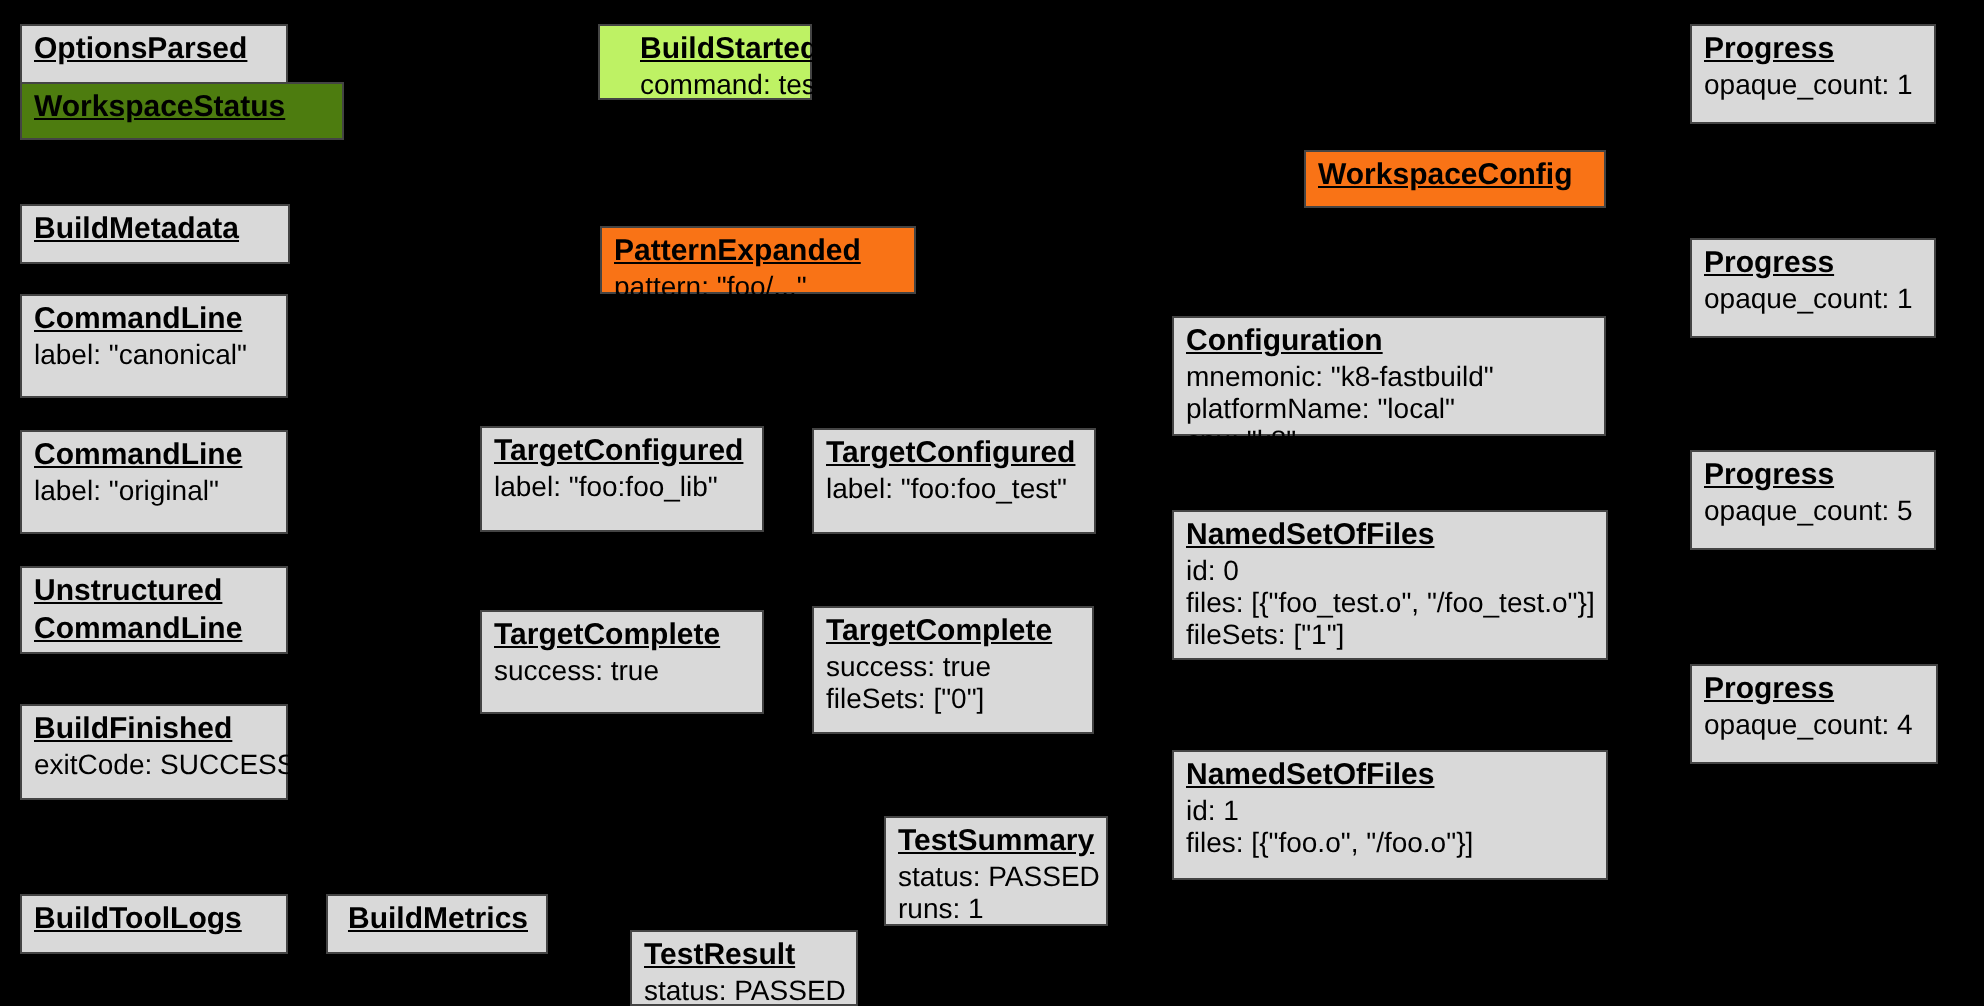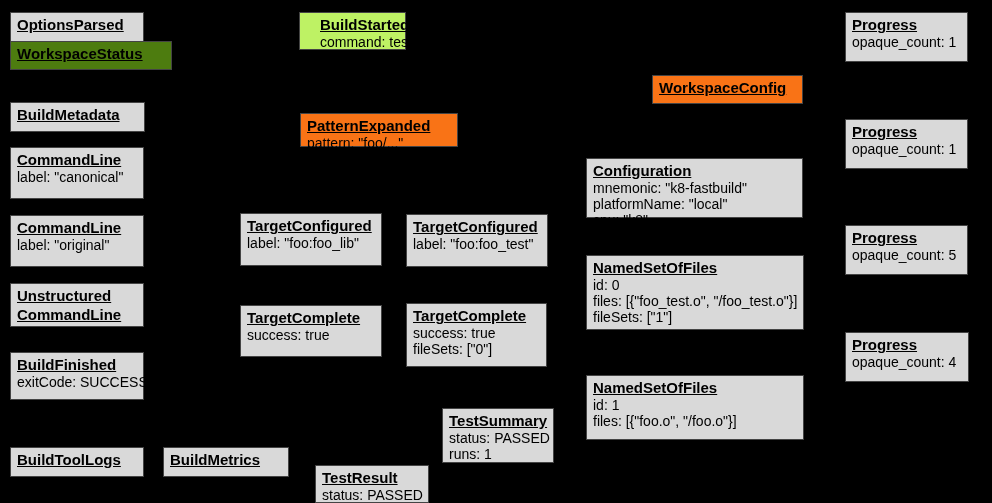--- a/index.html
+++ b/index.html
@@ -45,21 +45,21 @@
 <div id="diagram" style="background: rgb(0, 0, 0);">
     <div class="node" style="left: 10px; top: 12px; width: 134px; height: 30px; background: rgb(217, 217, 217); border-color: rgb(68, 68, 68);"><span class="node-title">OptionsParsed</span></div>
     <div class="node" style="left: 10px; top: 41px; width: 162px; height: 29px; background: #4d7c0f; border-color: rgb(68, 68, 68);"><span class="node-title">WorkspaceStatus</span></div>
     <div class="node" style="left: 10px; top: 102px; width: 135px; height: 30px; background: rgb(217, 217, 217); border-color: rgb(68, 68, 68);"><span class="node-title">BuildMetadata</span></div>
     <div class="node" style="left: 10px; top: 147px; width: 134px; height: 52px; background: rgb(217, 217, 217); border-color: rgb(68, 68, 68);"><span class="node-title">CommandLine</span><div class="node-line">label: "canonical"</div></div>
     <div class="node" style="left: 10px; top: 215px; width: 134px; height: 52px; background: rgb(217, 217, 217); border-color: rgb(68, 68, 68);"><span class="node-title">CommandLine</span><div class="node-line">label: "original"</div></div>
     <div class="node" style="left: 10px; top: 283px; width: 134px; height: 44px; background: rgb(217, 217, 217); border-color: rgb(68, 68, 68);"><span class="node-title">Unstructured
 CommandLine</span></div>
     <div class="node" style="left: 10px; top: 352px; width: 134px; height: 48px; background: rgb(217, 217, 217); border-color: rgb(68, 68, 68);"><span class="node-title">BuildFinished</span><div class="node-line">exitCode: SUCCESS</div></div>
     <div class="node" style="left: 10px; top: 447px; width: 134px; height: 30px; background: rgb(217, 217, 217); border-color: rgb(68, 68, 68);"><span class="node-title">BuildToolLogs</span></div>
-    <div class="node" style="left: 163px; top: 447px; width: 126px; height: 30px; background: rgb(217, 217, 217); border-color: rgb(68, 68, 68);"><span class="node-title">BuildMetrics</span></div>
+    <div class="node" style="left: 163px; top: 447px; width: 111px; height: 30px; background: rgb(217, 217, 217); border-color: rgb(68, 68, 68); text-align: center;"><span class="node-title">BuildMetrics</span></div>
     <div class="node" style="left: 299px; top: 12px; width: 107px; height: 38px; background: #bef264; border-color: rgb(68, 68, 68); padding-left: 20px;"><span class="node-title">BuildStarted</span><div class="node-line">command: test</div></div>
     <div class="node" style="left: 300px; top: 113px; width: 158px; height: 34px; background: #f97316; border-color: rgb(68, 68, 68);"><span class="node-title">PatternExpanded</span><div class="node-line">pattern: "foo/..."</div></div>
     <div class="node" style="left: 240px; top: 213px; width: 142px; height: 53px; background: rgb(217, 217, 217); border-color: rgb(68, 68, 68);"><span class="node-title">TargetConfigured</span><div class="node-line">label: "foo:foo_lib"</div></div>
     <div class="node" style="left: 406px; top: 214px; width: 142px; height: 53px; background: rgb(217, 217, 217); border-color: rgb(68, 68, 68);"><span class="node-title">TargetConfigured</span><div class="node-line">label: "foo:foo_test"</div></div>
     <div class="node" style="left: 240px; top: 305px; width: 142px; height: 52px; background: rgb(217, 217, 217); border-color: rgb(68, 68, 68);"><span class="node-title">TargetComplete</span><div class="node-line">success: true</div></div>
     <div class="node" style="left: 406px; top: 303px; width: 141px; height: 64px; background: rgb(217, 217, 217); border-color: rgb(68, 68, 68);"><span class="node-title">TargetComplete</span><div class="node-line">success: true</div><div class="node-line">fileSets: ["0"]</div></div>
     <div class="node" style="left: 315px; top: 425px; width: 114px; height: 38px; background: rgb(217, 217, 217); border-color: rgb(68, 68, 68); margin-top: 40px;"><span class="node-title">TestResult</span><div class="node-line">status: PASSED</div></div>
     <div class="node" style="left: 442px; top: 408px; width: 112px; height: 55px; background: rgb(217, 217, 217); border-color: rgb(68, 68, 68);"><span class="node-title">TestSummary</span><div class="node-line">status: PASSED</div><div class="node-line">runs: 1</div></div>
     <div class="node" style="left: 652px; top: 75px; width: 151px; height: 29px; background: #f97316; border-color: rgb(68, 68, 68);"><span class="node-title">WorkspaceConfig</span></div>
     <div class="node" style="left: 586px; top: 158px; width: 217px; height: 60px; background: rgb(217, 217, 217); border-color: rgb(68, 68, 68);"><span class="node-title">Configuration</span><div class="node-line">mnemonic: "k8-fastbuild"</div><div class="node-line">platformName: "local"</div><div class="node-line">cpu: "k8"</div></div>

